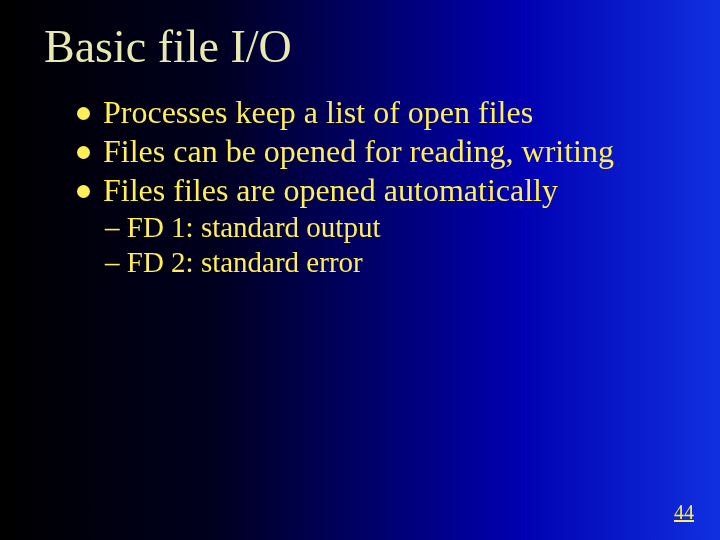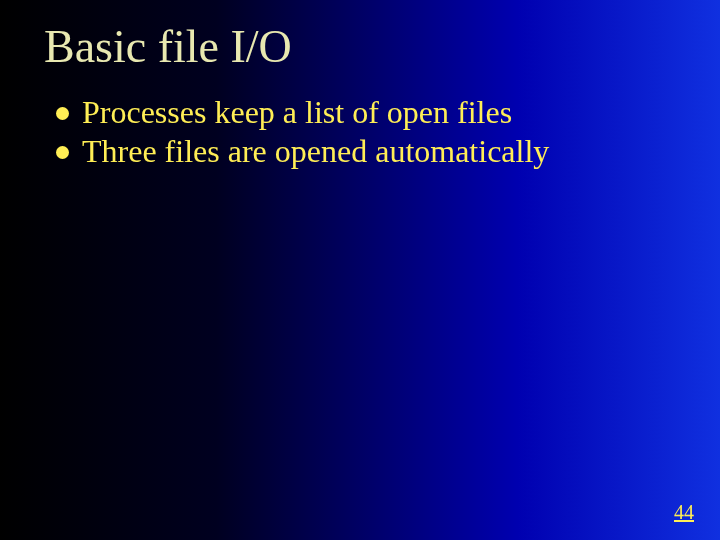--- a/index.html
+++ b/index.html
@@ -21,20 +21,21 @@
     color: #e8e8b0;
     font-size: 46px;
     padding: 20px 5px 0 44px;
     font-weight: normal;
   }
   .body {
     padding: 20px 52px 0 56px;
     color: #ffee55;
     font-size: 32px;
     line-height: 1.22;
+    margin-left: 21px;
   }
   .bullet {
     position: relative;
     padding-left: 26px;
   }
   .bullet::before {
     content: "";
     position: absolute;
     left: 0;
     top: 0.45em;
@@ -65,24 +66,29 @@
 <div class="slide">
 
   <div class="title">Basic file I/O</div>
 
   <div class="body">
 
     <div class="bullet">
       <span>Processes keep a list of open files</span>
     </div>
 
+    <div class="bullet">
+      <span>Files can be opened for reading, writing</span>
+    </div>
 
 
     <div class="bullet">
-      <span>Three files are opened automatically</span>
+      <span>Files files are opened automatically</span>
     </div>
 
+    <div class="sub">– FD 1: standard output</div>
+    <div class="sub">– FD 2: standard error</div>
 
   </div>
 
   <div class="pagenum">44</div>
 
 </div>
 
 </body></html>

